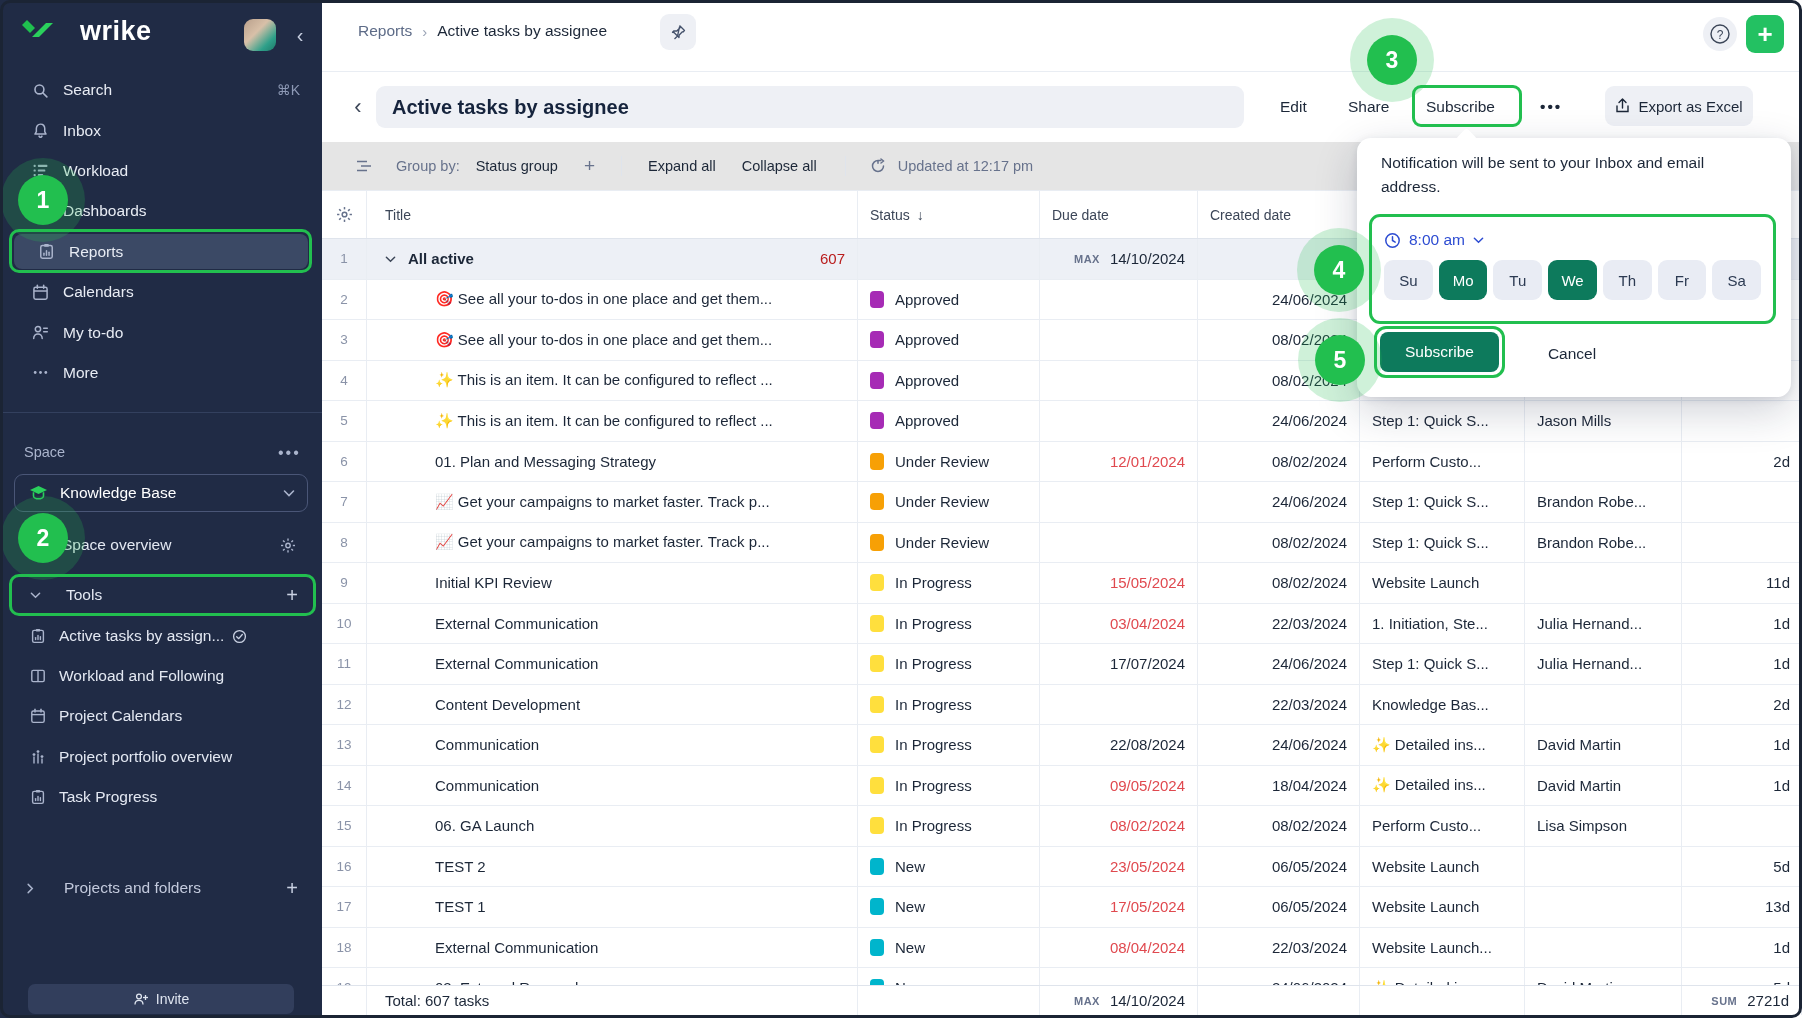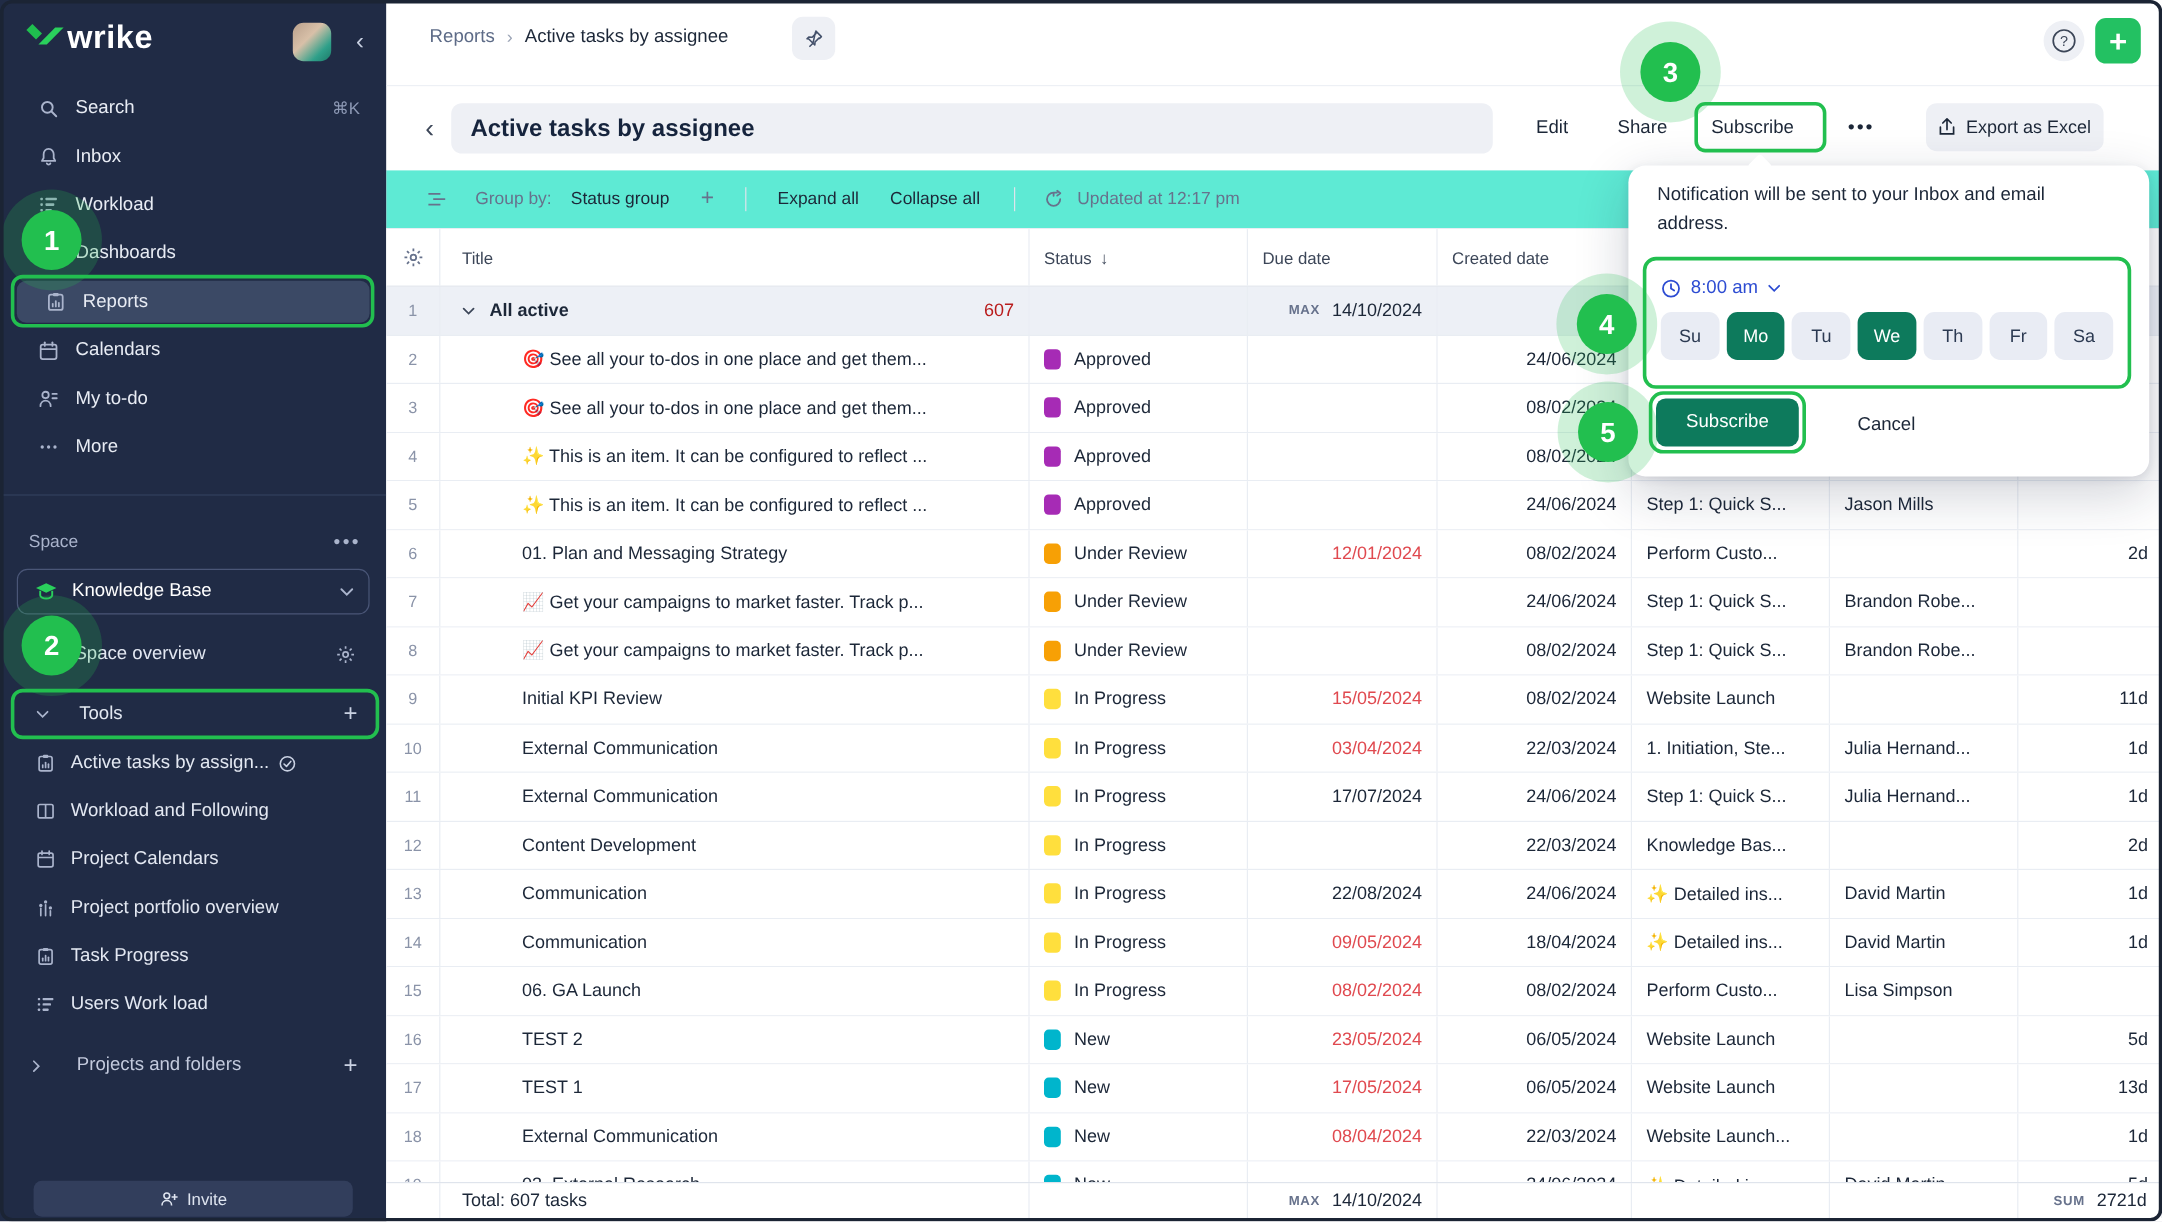--- a/index.html
+++ b/index.html
@@ -3,21 +3,21 @@
 <meta charset="utf-8">
 <style>
   html,body{margin:0;padding:0;background:#e8eaef;font-family:"Liberation Sans","DejaVu Sans",sans-serif;}
   *{box-sizing:border-box;}
   #app{position:relative;width:1802px;height:1018px;background:#fff;overflow:hidden;}
   #frame{position:absolute;inset:0;border:3px solid #1b2434;border-radius:10px;pointer-events:none;z-index:120;}
 
   
   #sidebar{position:absolute;left:0;top:0;width:322px;height:1018px;background:#202b45;color:#e8ecf4;}
   .sb-head{position:absolute;left:0;top:0;width:100%;height:64px;}
-  .logo{position:absolute;left:20px;top:16px;display:flex;align-items:center;gap:0;}
+  .logo{position:absolute;left:20px;top:16px;display:flex;align-items:center;gap:24px;}
   .logo-mark{width:36px;height:30px;}
   .logo-text{font-size:27px;font-weight:bold;color:#fff;letter-spacing:.5px;}
   .avatar{position:absolute;left:244px;top:19px;width:32px;height:32px;border-radius:9px;overflow:hidden;
           background:linear-gradient(135deg,#b9a08c 0%,#d8c0a8 40%,#2fa08a 75%,#1d7a68 100%);}
   .sb-collapse{position:absolute;left:288px;top:22px;width:24px;height:26px;color:#c9d1e2;font-size:20px;display:flex;align-items:center;justify-content:center;}
   #nav{position:absolute;left:0;top:70px;width:322px;}
   .nav-item{position:relative;height:40.4px;display:flex;align-items:center;padding:0 14px 0 24px;font-size:15.5px;color:#e8ecf4;border-radius:8px;margin:0 8px;}
   .nav-item .ic{width:17px;height:17px;margin-right:14px;color:#aab4cc;flex:none;display:flex;align-items:center;}
   .nav-item.active{background:#3b4965;height:35px;margin-top:2.7px;margin-bottom:2.7px;margin-left:14px;margin-right:14px;}
   .nav-sc{margin-left:auto;color:#8d99b5;font-size:14px;}
@@ -47,21 +47,21 @@
   #titlebar{position:absolute;left:322px;top:72px;width:1480px;height:70px;background:#fff;}
   .back-chev{position:absolute;left:22px;top:20px;width:28px;height:30px;display:flex;align-items:center;justify-content:center;color:#3c4658;font-size:22px;}
   .title-pill{position:absolute;left:54px;top:14px;width:868px;height:42px;background:#eef0f5;border-radius:9px;display:flex;align-items:center;padding:0 16px;font-size:20px;font-weight:bold;color:#16243d;}
   .tb-act{position:absolute;top:20px;height:30px;display:flex;align-items:center;font-size:15.5px;color:#1c2738;}
   .act-edit{left:958px;}
   .act-share{left:1026px;}
   .act-sub{left:1104px;}
   .act-dots{left:1218px;letter-spacing:2px;font-weight:bold;color:#1c2738;}
   .export-btn{position:absolute;left:1283px;top:14px;width:148px;height:40px;background:#eef0f5;border-radius:9px;display:flex;align-items:center;justify-content:center;gap:8px;font-size:15px;color:#1c2738;}
 
-  #toolbar{position:absolute;left:322px;top:142px;width:1480px;height:48px;background:#5eead4;display:flex;align-items:center;font-size:14.5px;}
+  #toolbar{position:absolute;left:322px;top:142px;width:1480px;height:48px;background:#e5e5e5;display:flex;align-items:center;font-size:14.5px;}
   .tl-ic{color:#67728c;display:flex;align-items:center;}
   .tl-muted{color:#67728c;}
   .tl-dark{color:#1c2738;}
   .tl-div{width:1px;height:20px;background:#dfe4ec;}
 
   
   #table{position:absolute;left:322px;top:190px;width:1480px;bottom:0;background:#fff;border-top:1px solid #e9edf3;}
   .trow{display:flex;height:40.5px;border-bottom:1px solid #e9edf3;background:#fff;}
   .thead{height:48px;border-bottom:1px solid #dfe4ec;}
   .cell{height:100%;display:flex;align-items:center;border-right:1px solid #e9edf3;padding:0 12px;font-size:15px;color:#1c2738;overflow:hidden;white-space:nowrap;}
@@ -347,35 +347,20 @@
               <rect x="5.8" y="1" width="4.4" height="2.6" rx=".8" fill="currentColor"></rect>
               <g stroke="currentColor" stroke-width="1.4" stroke-linecap="round">
                 <line x1="5.6" y1="11.6" x2="5.6" y2="9.6"></line>
                 <line x1="8" y1="11.6" x2="8" y2="7.4"></line>
                 <line x1="10.4" y1="11.6" x2="10.4" y2="8.8"></line>
               </g>
             </svg>
           </span>
           <span>Task Progress</span>
         </div>
-        <div class="tool-item">
-          <span class="ic">
-            <svg viewBox="0 0 16 16" width="16" height="16" class="i">
-              <g fill="currentColor">
-                <rect x="1.5" y="2.6" width="2" height="2" rx=".6"></rect>
-                <rect x="5.5" y="2.6" width="9" height="2" rx=".6"></rect>
-                <rect x="1.5" y="7" width="2" height="2" rx=".6"></rect>
-                <rect x="5.5" y="7" width="7" height="2" rx=".6"></rect>
-                <rect x="1.5" y="11.4" width="2" height="2" rx=".6"></rect>
-                <rect x="5.5" y="11.4" width="5" height="2" rx=".6"></rect>
-              </g>
-            </svg>
-          </span>
-          <span>Users Work load</span>
-        </div>
       </div>
 
     <div class="sb-row" style="top:870px;padding-left:26px;color:#c3cadd;">
       <span class="ic">
         <svg class="i" width="8" height="11" viewBox="0 0 8 12">
             <polyline points="2,1.5 6.5,6 2,10.5" fill="none" stroke="currentColor" stroke-width="1.6" stroke-linecap="round"></polyline>
           </svg>
       </span>
       <span style="margin-left:12px;">Projects and folders</span>
       <span style="margin-left:auto;margin-right:24px;font-size:20px;color:#c9d1e2;">+</span>

